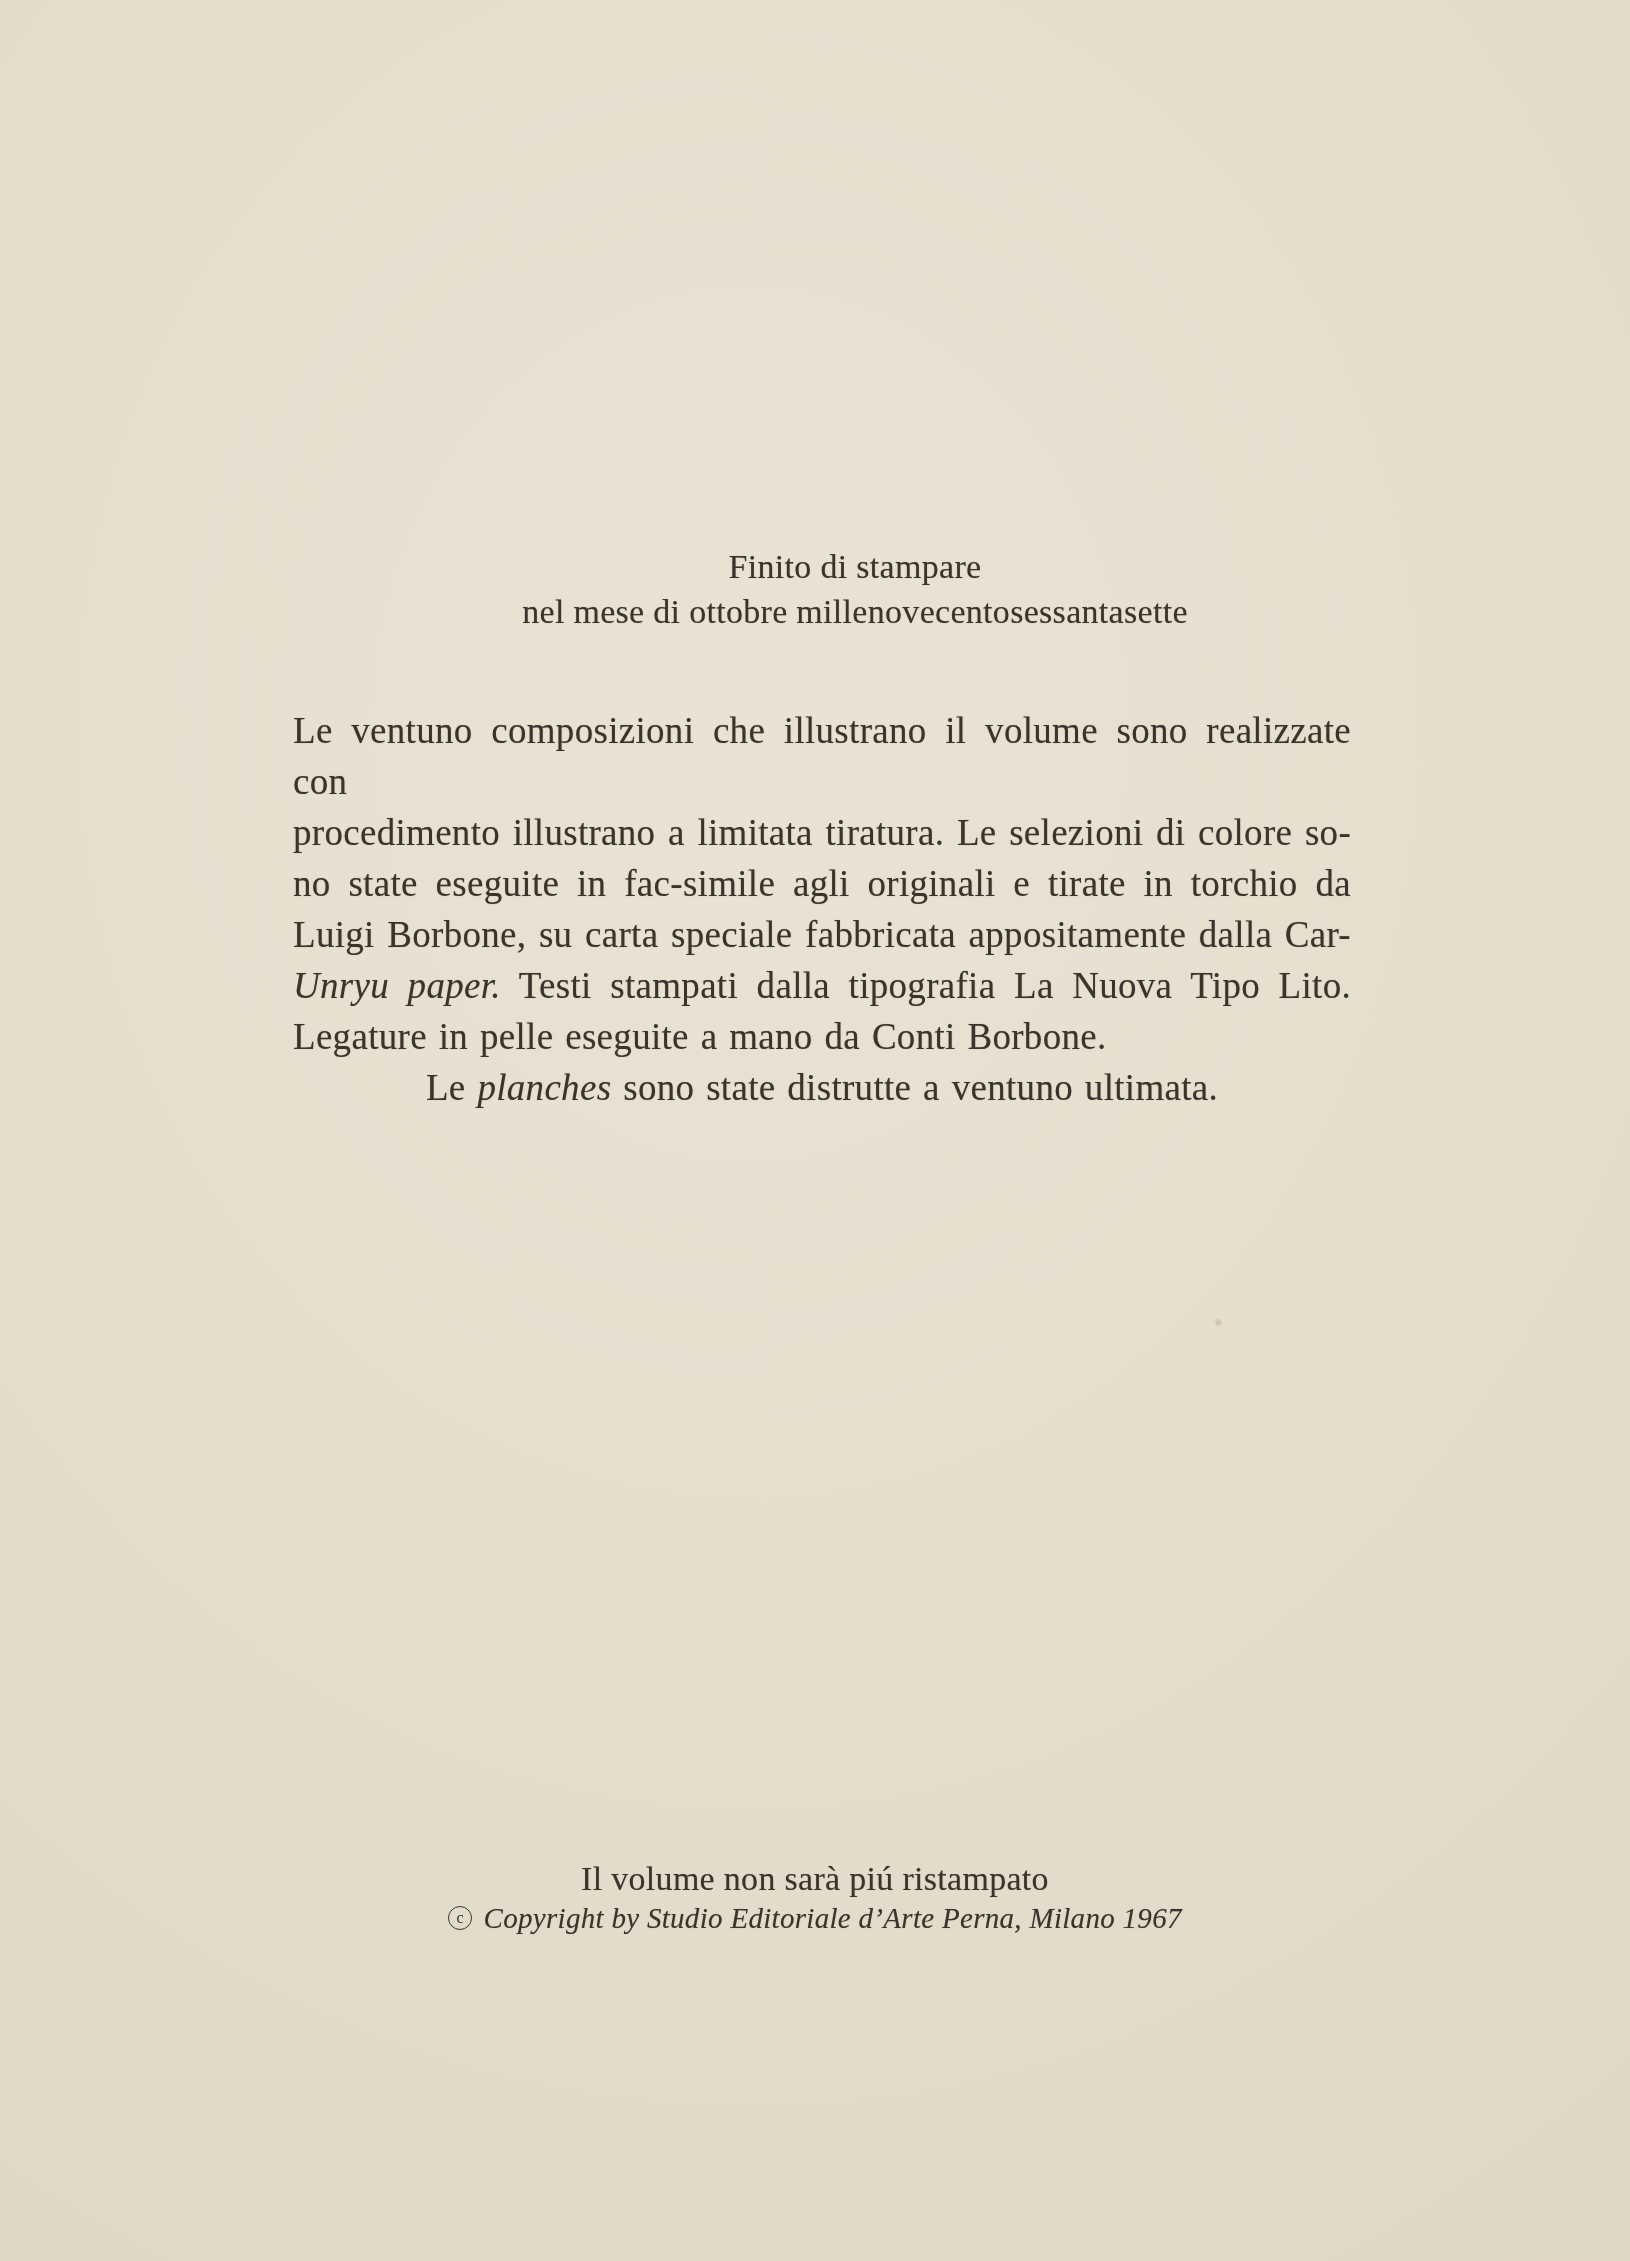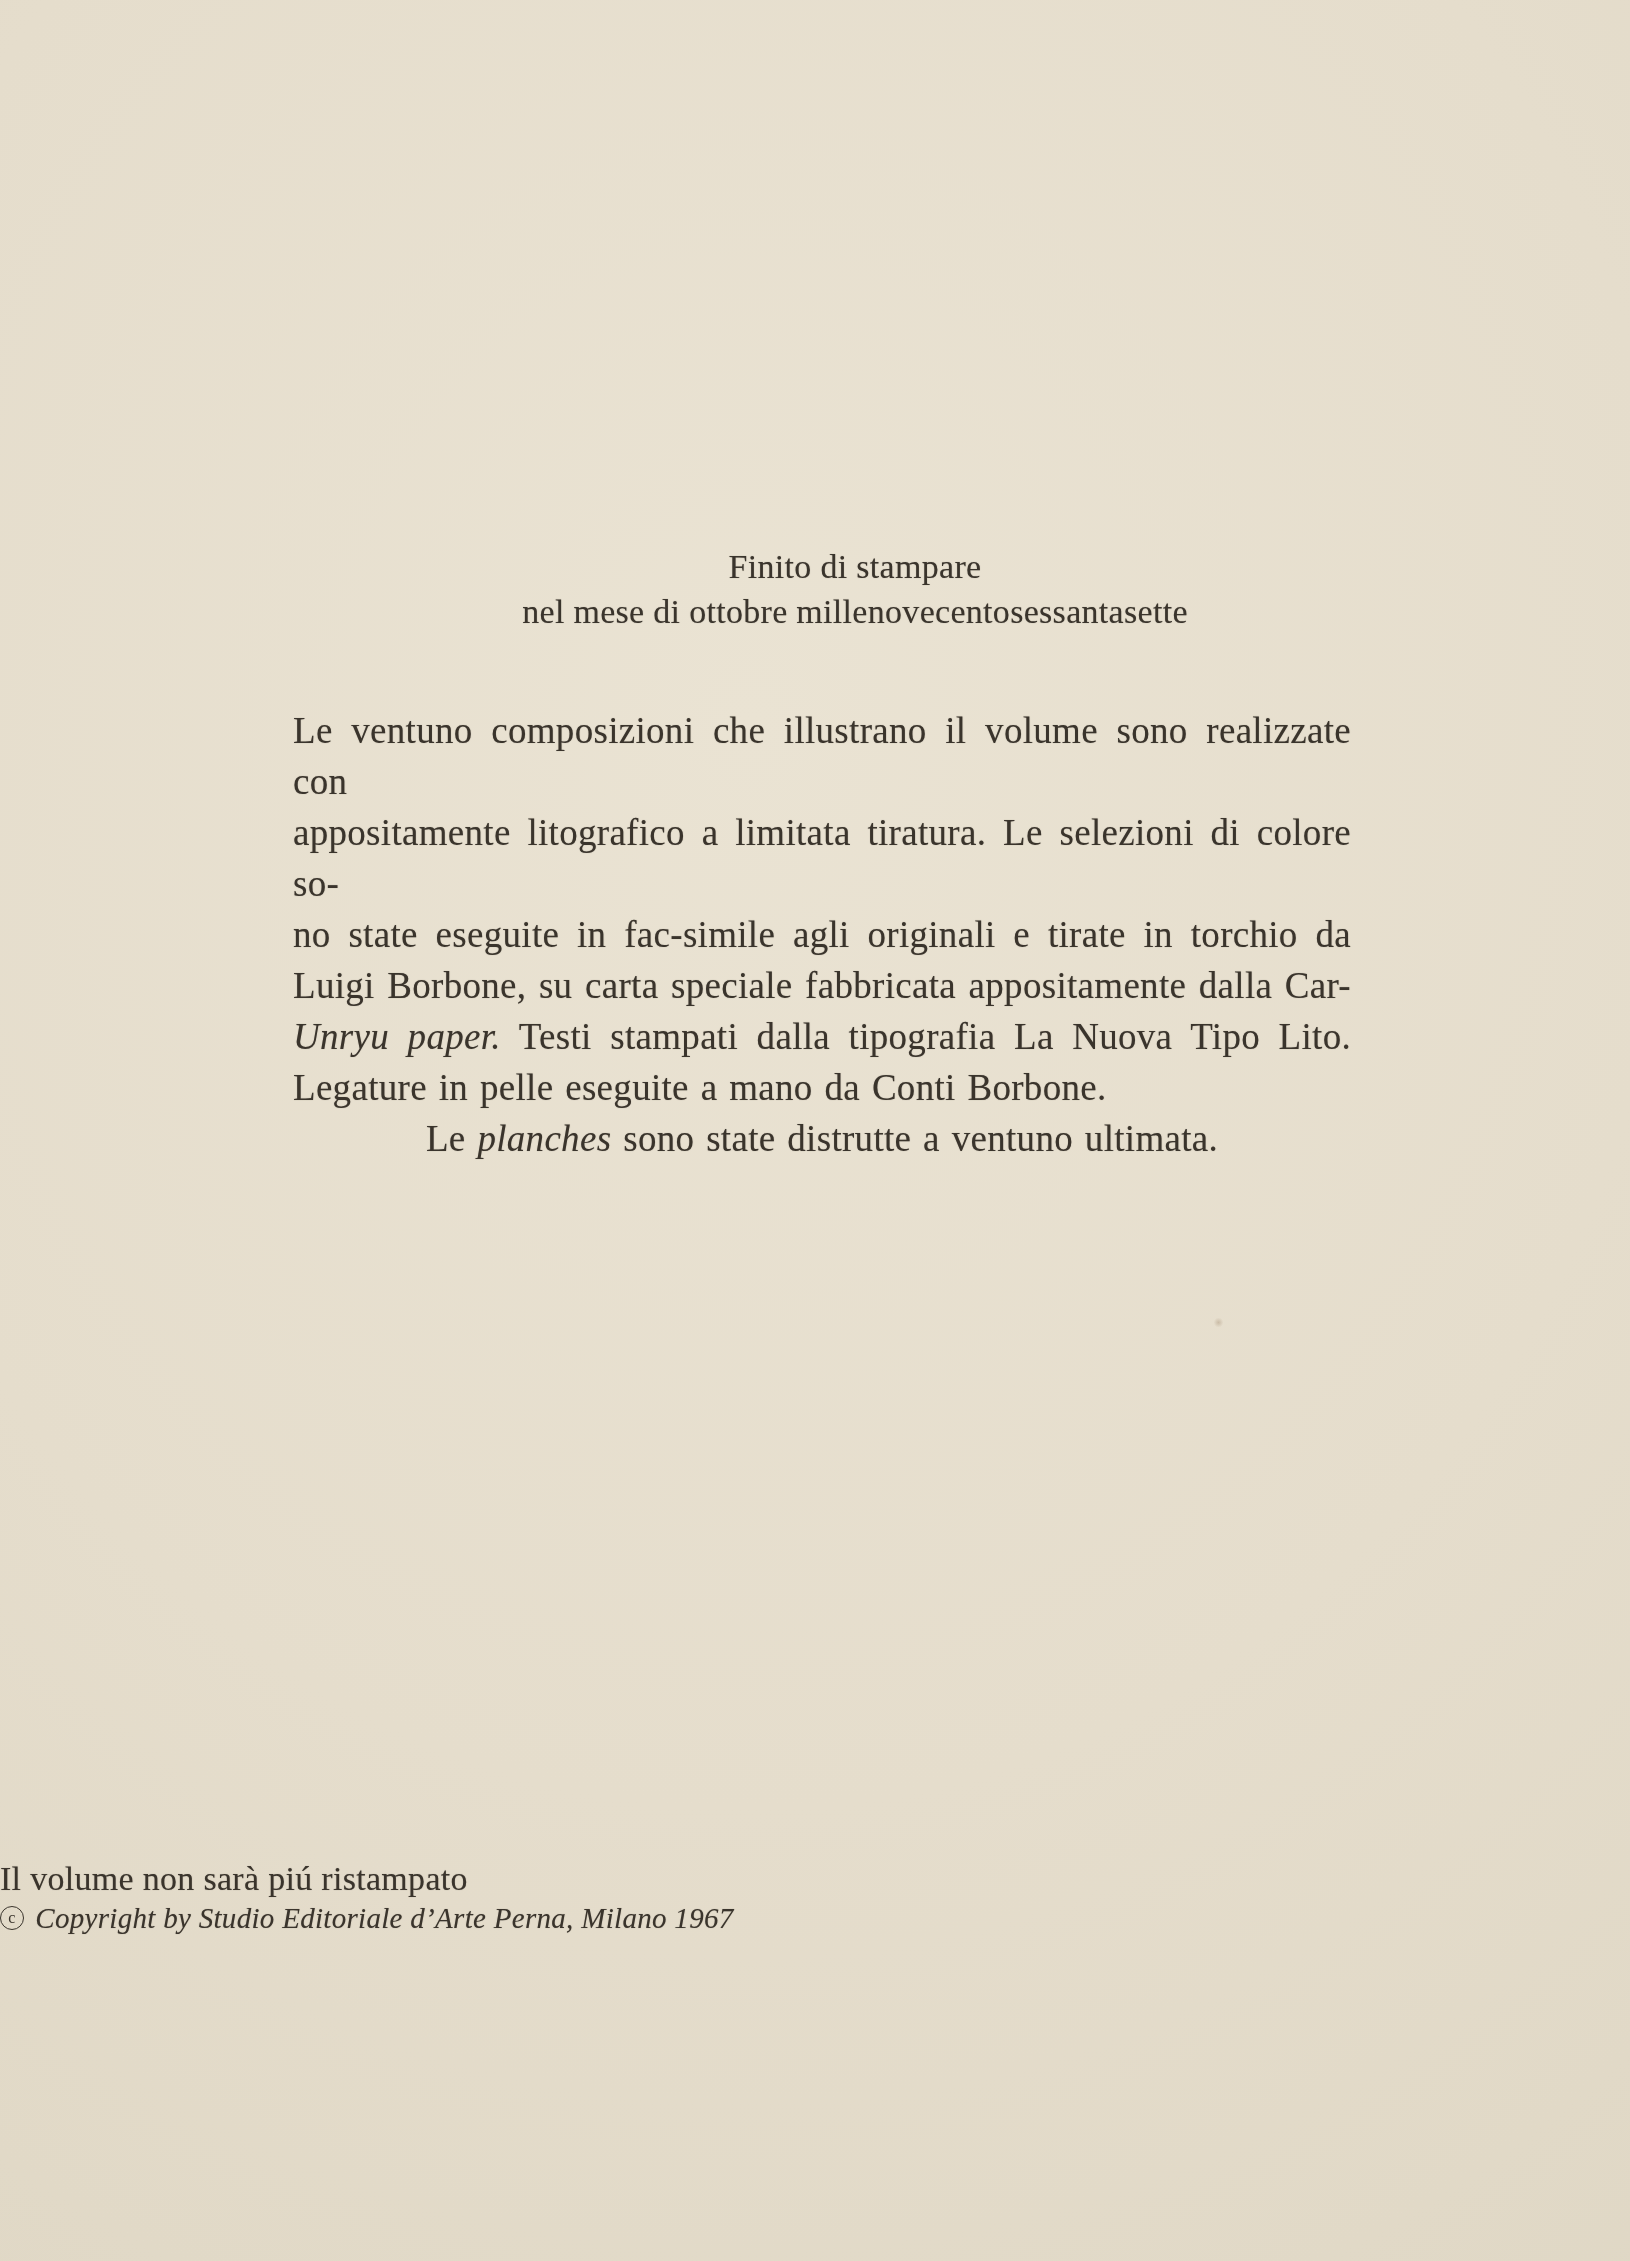--- a/index.html
+++ b/index.html
@@ -50,21 +50,21 @@
     text-align-last: justify;
   }
   .lline { text-align: left; }
   .cline { text-align: center; }
   .it { font-style: italic; }
   
   .footer-line {
     position: absolute;
     left: 0;
     width: 100%;
-    text-align: left;
+    text-align: center;
   }
   .footer-main {
     top: 1856px;
     font-size: 34px;
     line-height: 45px;
   }
   .footer-copyright {
     top: 1902px;
     font-size: 29px;
     line-height: 33px;
@@ -103,21 +103,21 @@
 
 <div class="page">
 
   <div class="print-note txt">
     <div class="pn-line">Finito di stampare</div>
     <div class="pn-line">nel mese di ottobre millenovecentosessantasette</div>
   </div>
 
   <div class="paragraph txt">
     <div class="pline jline">Le ventuno composizioni che illustrano il volume sono realizzate con</div>
-    <div class="pline jline">appositamente litografico a limitata tiratura. Le selezioni di colore so-</div>
+    <div class="pline jline">procedimento illustrano a limitata tiratura. Le selezioni di colore so-</div>
     <div class="pline jline">no state eseguite in fac-simile agli originali e tirate in torchio da</div>
     <div class="pline jline">Luigi Borbone, su carta speciale fabbricata appositamente dalla Car-</div>
     <div class="pline jline"><span class="it">Unryu paper.</span><span> Testi stampati dalla tipografia La Nuova Tipo Lito.</span></div>
     <div class="pline lline">Legature in pelle eseguite a mano da Conti Borbone.</div>
     <div class="pline cline"><span>Le </span><span class="it">planches</span><span> sono state distrutte a ventuno ultimata.</span></div>
   </div>
 
   <div class="footer-line footer-main txt">Il volume non sarà piú ristampato</div>
 
   <div class="footer-line footer-copyright txt">

